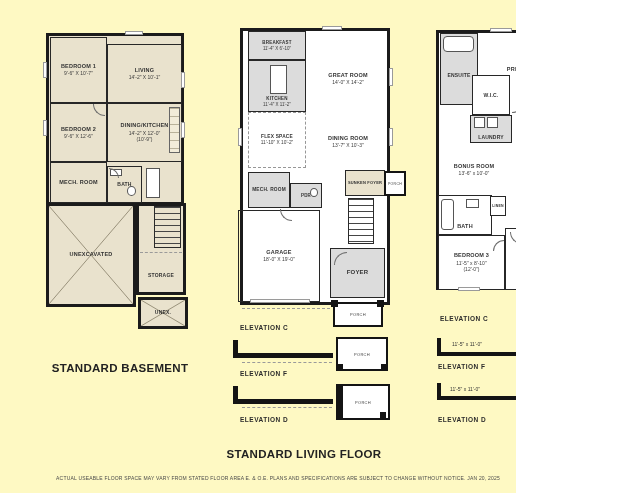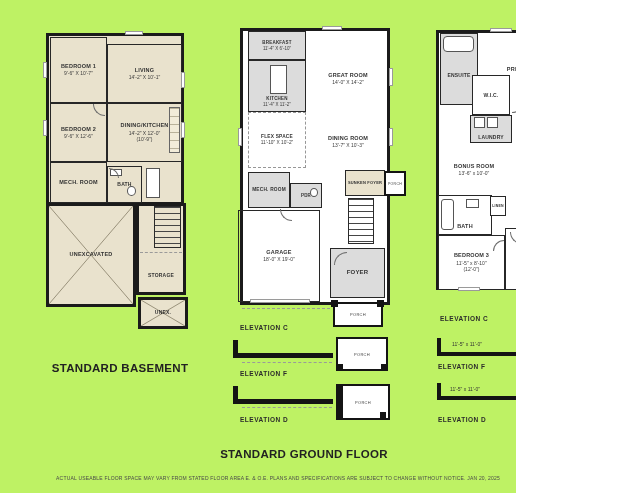--- a/index.html
+++ b/index.html
@@ -1,18 +1,18 @@
 <!DOCTYPE html>
 <html><head>
 <meta charset="utf-8">
 <style>
   *{margin:0;padding:0;box-sizing:border-box}
   html,body{background:#fff}
   body{font-family:"Liberation Sans",sans-serif;color:#2b2b2b}
-  .canvas{position:relative;width:516px;height:493px;background:#bef264;overflow:hidden}
+  .canvas{position:relative;width:516px;height:493px;background:#fef9c3;overflow:hidden}
   .layer{position:absolute;inset:0}
   .outline{position:absolute;border:3px solid #1b1b1b}
   .room{position:absolute;border:1.5px solid #272727;display:flex;flex-direction:column;align-items:center;justify-content:center;text-align:center;line-height:1.3}
   .room.noborder{border:none}
   .room.dash{border:1px dashed #979797}
   .beige{background:#e9e2cd}
   .gray{background:#dcdcdc}
   .rname{font-size:5.5px;font-weight:bold;letter-spacing:.2px;color:#333}
   .rdim{font-size:5px;color:#3c3c3c}
   .tiny .rname{font-size:4px}
@@ -175,21 +175,21 @@
     <div class="bar" style="left:233px;top:399px;width:100px;height:5px"></div>
     <div class="dashline" style="left:242px;top:407px;width:90px"></div>
     <div class="porchbox" style="left:336px;top:384px;width:54px;height:36px">
       <span class="rname">PORCH</span>
     </div>
     <div class="pillar" style="left:336px;top:384px;width:7px;height:36px"></div>
     <div class="pillar" style="left:380px;top:412px;width:6px;height:6px"></div>
     <div class="elev-label" style="left:240px;top:416px">ELEVATION D</div>
 
     <div class="plan-title" style="left:218px;top:446px;width:172px">
-      <div>STANDARD GROUND FLOOR</div>
+      <div>STANDARD LIVING FLOOR</div>
     </div>
   </div>
 
   <div class="layer">
     <div class="outline" style="left:436px;top:30px;width:159px;height:260px;background:#fff"></div>
 
     <div class="room gray" style="left:440px;top:33px;width:38px;height:72px;justify-content:flex-end;padding-bottom:26px">
       <span class="rname" style="font-size:5px">ENSUITE</span>
     </div>
     <div class="fix" style="left:443px;top:36px;width:31px;height:16px;border-radius:4px;border-width:1.5px"></div>

